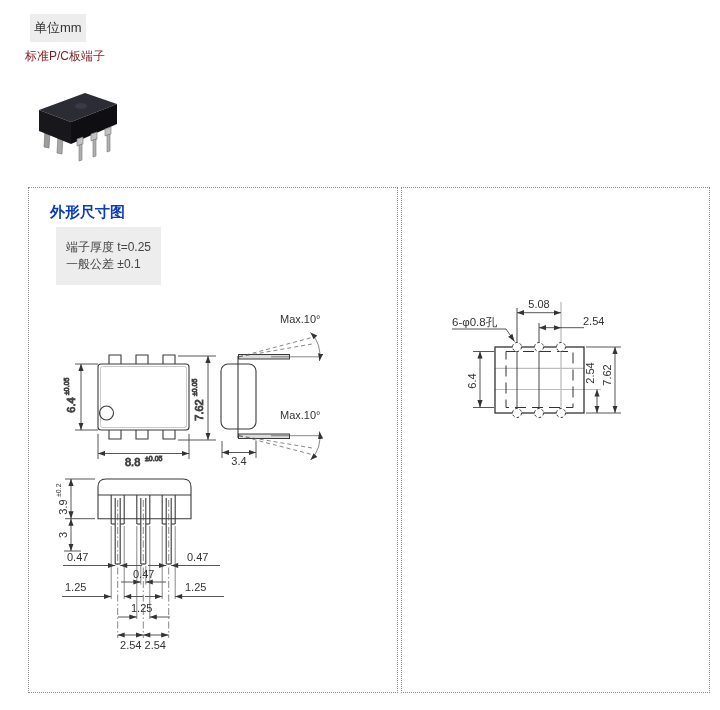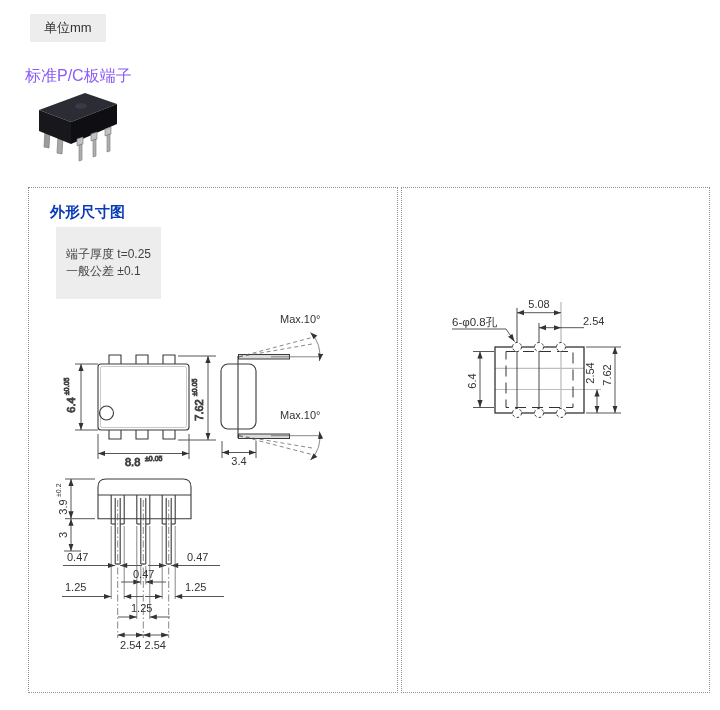--- a/index.html
+++ b/index.html
@@ -1,30 +1,30 @@
 <!DOCTYPE html>
 <html><head>
 <meta charset="utf-8">
 <style>
   html,body{margin:0;padding:0;background:#fff;}
   body{width:720px;height:710px;position:relative;overflow:hidden;
        font-family:"Liberation Sans","DejaVu Sans",sans-serif;color:#333;}
   .unit-badge{position:absolute;left:30px;top:14px;background:#ededed;
-       padding:5px 14px;font-size:13px;color:#333;}
-  .terminal-type{position:absolute;left:25px;top:66px;font-size:16px;color:#8b5cf6;}
+       padding:5px 4px;font-size:13px;color:#333;}
+  .terminal-type{position:absolute;left:25px;top:48px;font-size:12px;color:#7f1d1d;}
   .photo{position:absolute;left:25px;top:86px;}
   .panels{position:absolute;left:28px;top:187px;width:682px;height:506px;display:flex;gap:3px;justify-content:space-between;}
   .panel{border:1px dotted #8f8f8f;position:relative;box-sizing:border-box;background:#fff;}
   .panel-outline{width:370px;}
   .panel-pcb{width:309px;}
   .panel-title{position:absolute;font-size:15px;font-weight:bold;color:#0b3cb8;white-space:nowrap;}
   .panel-outline .panel-title{left:21px;top:15px;}
   .panel-pcb .panel-title{left:10px;top:15px;}
   .note-box{position:absolute;background:#ededed;font-size:12px;color:#444;
-       padding:19px 10px;line-height:17px;white-space:nowrap;}
+       padding:12px 10px;line-height:17px;white-space:nowrap;}
   .panel-outline .note-box{left:27px;top:39px;}
   .panel-pcb .note-box{left:15px;top:39px;}
   svg{position:absolute;left:0;top:0;}
   svg text{fill:#333;font-family:"Liberation Sans","DejaVu Sans",sans-serif;}
   .dim{stroke:#444;stroke-width:0.9;fill:none;}
   .thin{stroke:#555;stroke-width:0.7;fill:none;}
   .draw{stroke:#3a3a3a;stroke-width:1.1;fill:none;}
 </style>
 </head>
 <body>

